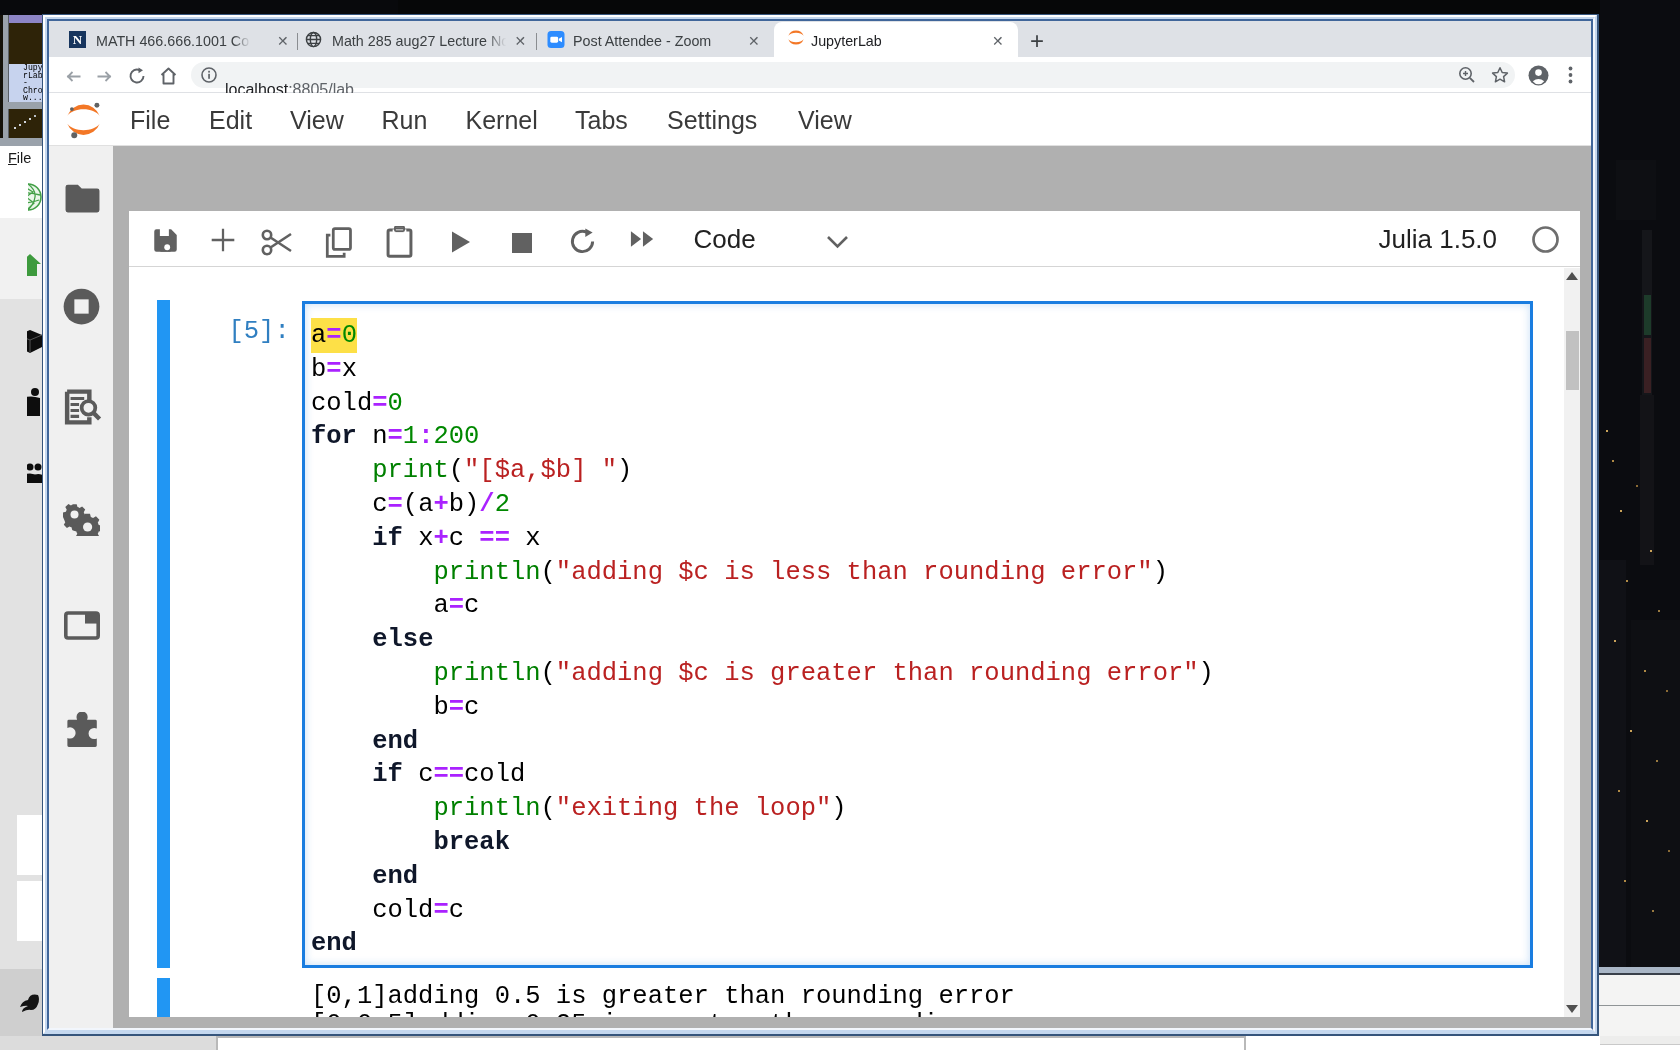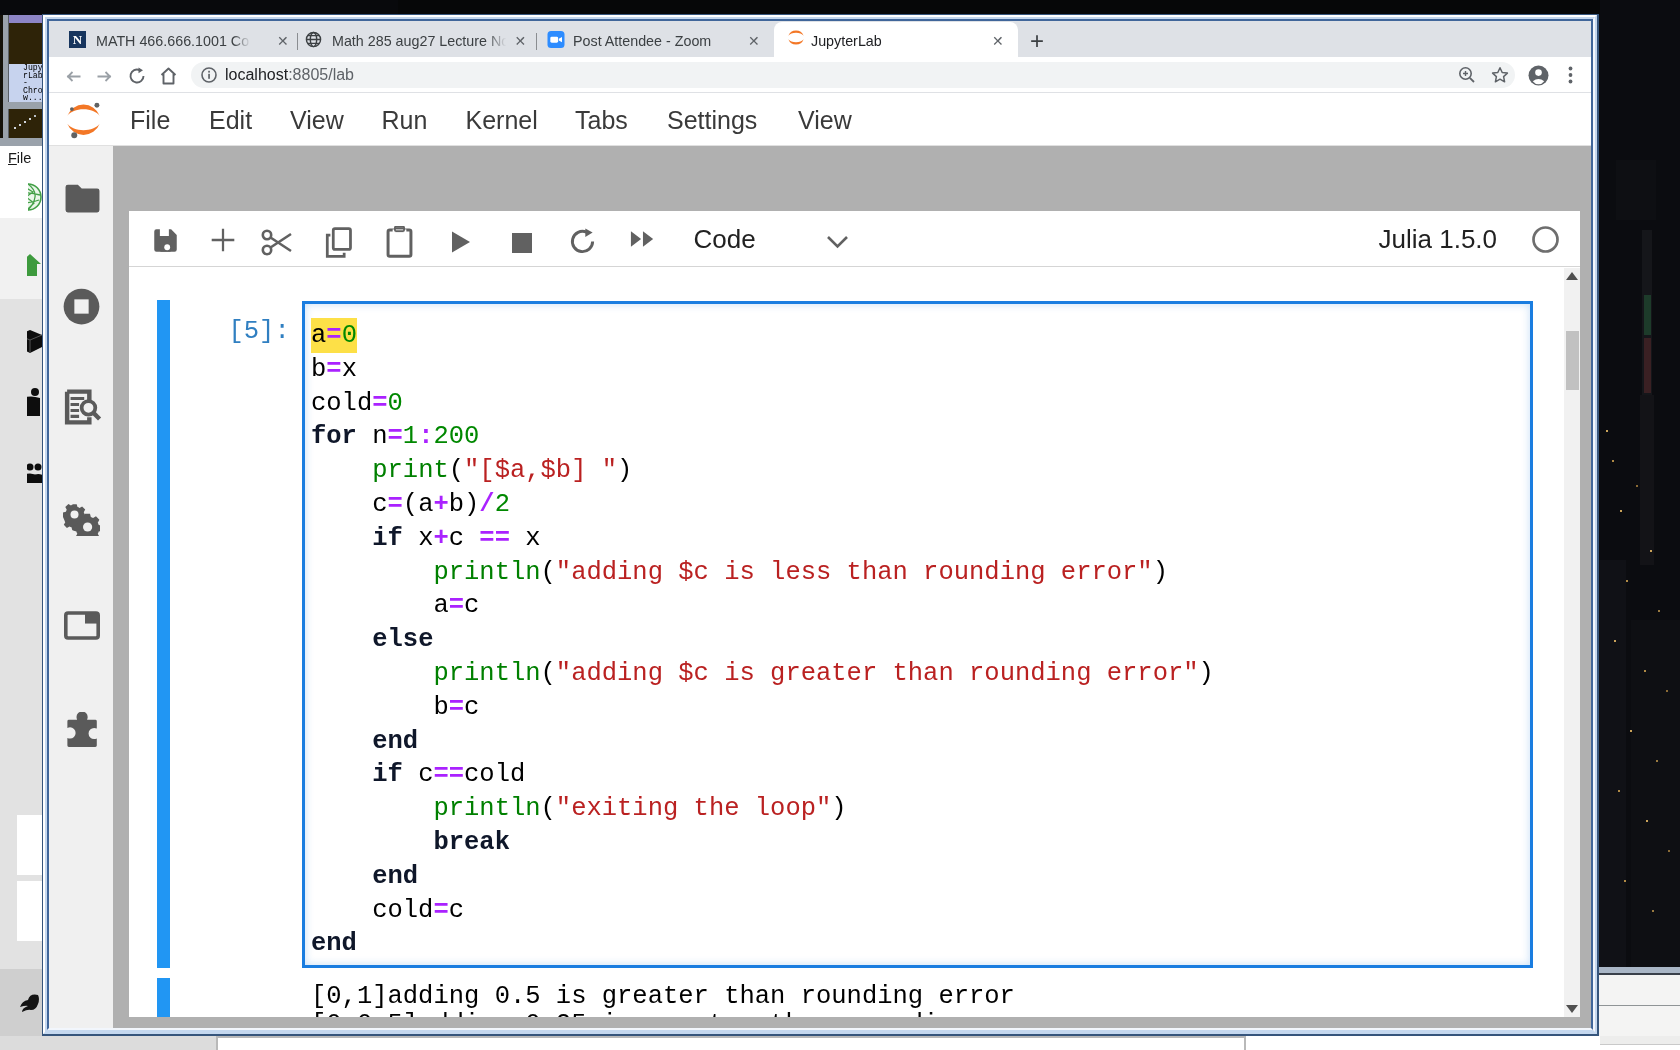--- a/index.html
+++ b/index.html
@@ -171,21 +171,21 @@
           <svg class="abs" style="left:110px;top:10px;" width="19" height="18" viewBox="0 0 19 18">
               <path d="M2.5 8 L9.5 1.5 L16.5 8 M4.5 7 V16.5 H14.5 V7" stroke="#5f6368" stroke-width="1.9" fill="none" stroke-linejoin="round"></path>
             </svg>
 
           <div class="abs" style="left:142px;top:4.5px;width:1324px;height:26px;background:#f1f3f4;border-radius:13px;"></div>
           <svg class="abs" style="left:152px;top:10px;" width="16" height="16" viewBox="0 0 16 16">
               <circle cx="8" cy="8" r="7" stroke="#5f6368" stroke-width="1.6" fill="none"></circle>
               <rect x="7.2" y="6.8" width="1.7" height="5" fill="#5f6368"></rect>
               <rect x="7.2" y="3.8" width="1.7" height="1.8" fill="#5f6368"></rect>
             </svg>
-          <div class="abs" style="left:176px;top:9px;font-size:16px;color:#202124;">localhost<span style="color:#5f6368;">:8805/lab</span></div>
+          <div class="abs" style="left:176px;top:24px;font-size:16px;color:#202124;">localhost<span style="color:#5f6368;">:8805/lab</span></div>
           <svg class="abs" style="left:1409px;top:9px;" width="18" height="18" viewBox="0 0 18 18">
               <circle cx="7.5" cy="7.5" r="5.7" stroke="#5f6368" stroke-width="1.6" fill="none"></circle>
               <path d="M11.8 11.8 L16 16" stroke="#5f6368" stroke-width="1.8"></path>
               <path d="M5 7.5 H10 M7.5 5 V10" stroke="#5f6368" stroke-width="1.4"></path>
             </svg>
           <svg class="abs" style="left:1442px;top:9px;" width="18" height="18" viewBox="0 0 18 18">
               <path d="M9 1.8 L11.2 6.5 L16.4 7.1 L12.6 10.6 L13.6 15.8 L9 13.2 L4.4 15.8 L5.4 10.6 L1.6 7.1 L6.8 6.5 Z" stroke="#5f6368" stroke-width="1.5" fill="none" stroke-linejoin="round"></path>
             </svg>
           <svg class="abs" style="left:1479px;top:8px;" width="21" height="21" viewBox="0 0 21 21">
               <circle cx="10.5" cy="10.5" r="10" fill="#5f6368"></circle>

